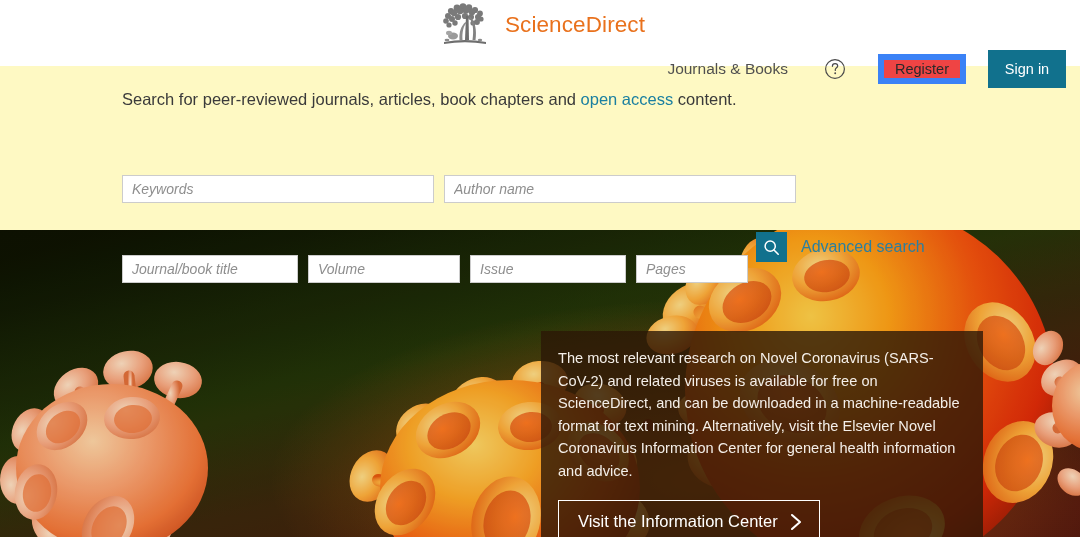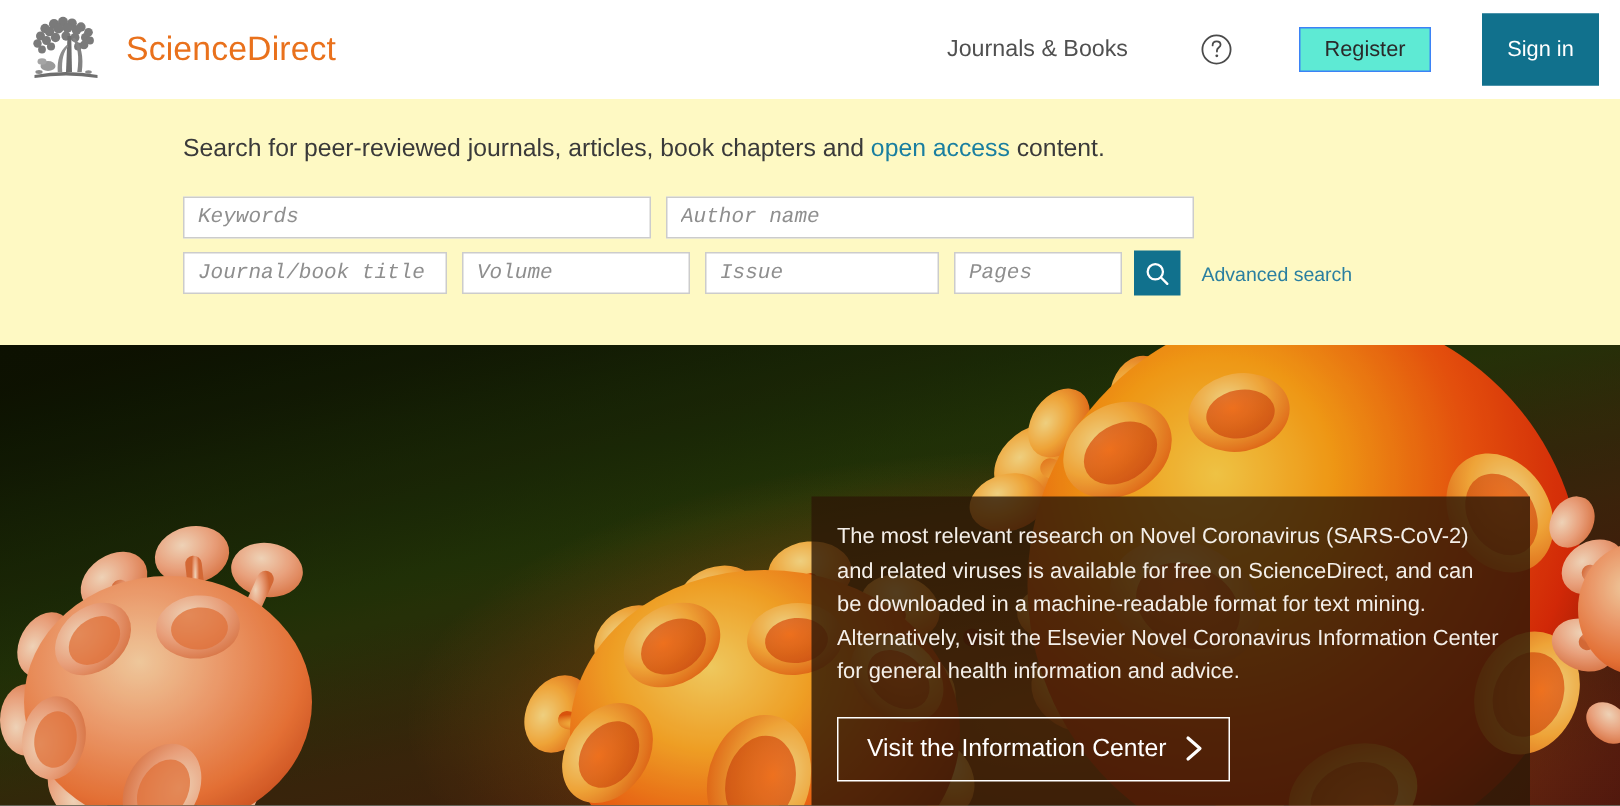--- a/index.html
+++ b/index.html
@@ -14,62 +14,63 @@
 
   
   .header {
     height: 66px;
     background: #ffffff;
     display: flex;
     align-items: center;
     padding: 0 14px 0 18px;
     position: relative;
     z-index: 5;
+    flex-direction: column;
   }
   .brand { display: flex; align-items: center; gap: 14px; }
   .tree-logo { width: 52px; height: 50px; display: block; }
   .brand-name {
     font-size: 22.5px;
     color: #e9711c;
     letter-spacing: 0.1px;
     white-space: nowrap;
   }
   .header-right {
     margin-left: auto;
     display: flex;
     align-items: center;
-    gap: 12px;
+    gap: 0;
   }
   .nav-link {
     font-size: 15.5px;
     color: #505050;
     white-space: nowrap;
     cursor: pointer;
     padding: 6px 2px;
   }
   .help-icon {
     margin-left: 34px;
     margin-right: 32px;
     width: 22px; height: 22px;
     cursor: pointer;
     display: block;
   }
   .btn-register {
     width: 88px; height: 30px;
-    border: 1px solid #3b82f6;
-    background: #5eead4;
+    border: 6px solid #3b82f6;
+    background: #ef4444;
     color: #2a2a2a;
     font-size: 14.5px;
     font-family: "Liberation Sans", sans-serif;
     cursor: pointer;
     display: flex; align-items: center; justify-content: center;
   }
   .btn-signin {
     margin-left: 22px;
-    width: 78px; height: 48px;
+    width: 78px; height: 38px;
     border: 1px solid #11718d;
     background: #11718d;
     color: #ffffff;
     font-size: 14.5px;
     font-family: "Liberation Sans", sans-serif;
     cursor: pointer;
     display: flex; align-items: center; justify-content: center;
   }
 
   
@@ -89,63 +90,64 @@
     color: #1a7fa0;
     cursor: pointer;
   }
   .row { display: flex; align-items: center; margin-bottom: 8px; }
   .field {
     height: 28px;
     border: 1px solid #cccccc;
     background: #ffffff;
     padding: 0 9px;
     font-size: 14px;
-    font-family: Liberation Mono, monospace;
+    font-family: Liberation Sans, sans-serif;
     color: #222;
     outline: none;
+    margin-top: 44px;
   }
   .field::placeholder { color: #8e8e8e; font-style: italic; opacity: 1; }
   .f-keywords { width: 312px; }
   .f-author   { width: 352px; margin-left: 10px; }
   .f-journal  { width: 176px; }
   .f-volume   { width: 152px; margin-left: 10px; }
   .f-issue    { width: 156px; margin-left: 10px; }
   .f-pages    { width: 112px; margin-left: 10px; }
   .btn-search {
     margin-left: 8px;
     width: 31px; height: 30px;
     background: #11718d;
     border: none;
     cursor: pointer;
     display: flex; align-items: center; justify-content: center;
     padding: 0;
   }
   .adv-link {
     margin-left: 14px;
-    font-size: 13px;
+    font-size: 16px;
     color: #2a7fa0;
     cursor: pointer;
     white-space: nowrap;
   }
 
   
   .hero {
     position: absolute;
     left: 0; top: 230px;
     width: 1080px; height: 307px;
     overflow: hidden;
     background: #0d1403;
   }
   .hero svg { display: block; width: 1080px; height: 307px; }
 
   
   .info-card {
     position: absolute;
     left: 541px; top: 331px;
-    width: 479px;
+    width: 442px;
     height: 206px;
     background: rgba(44, 24, 6, 0.80);
     padding: 16px 18px 0 17px;
     z-index: 3;
   }
   .info-text {
     color: #f4efe9;
     font-size: 14.6px;
     line-height: 22.5px;
     margin: 0;

